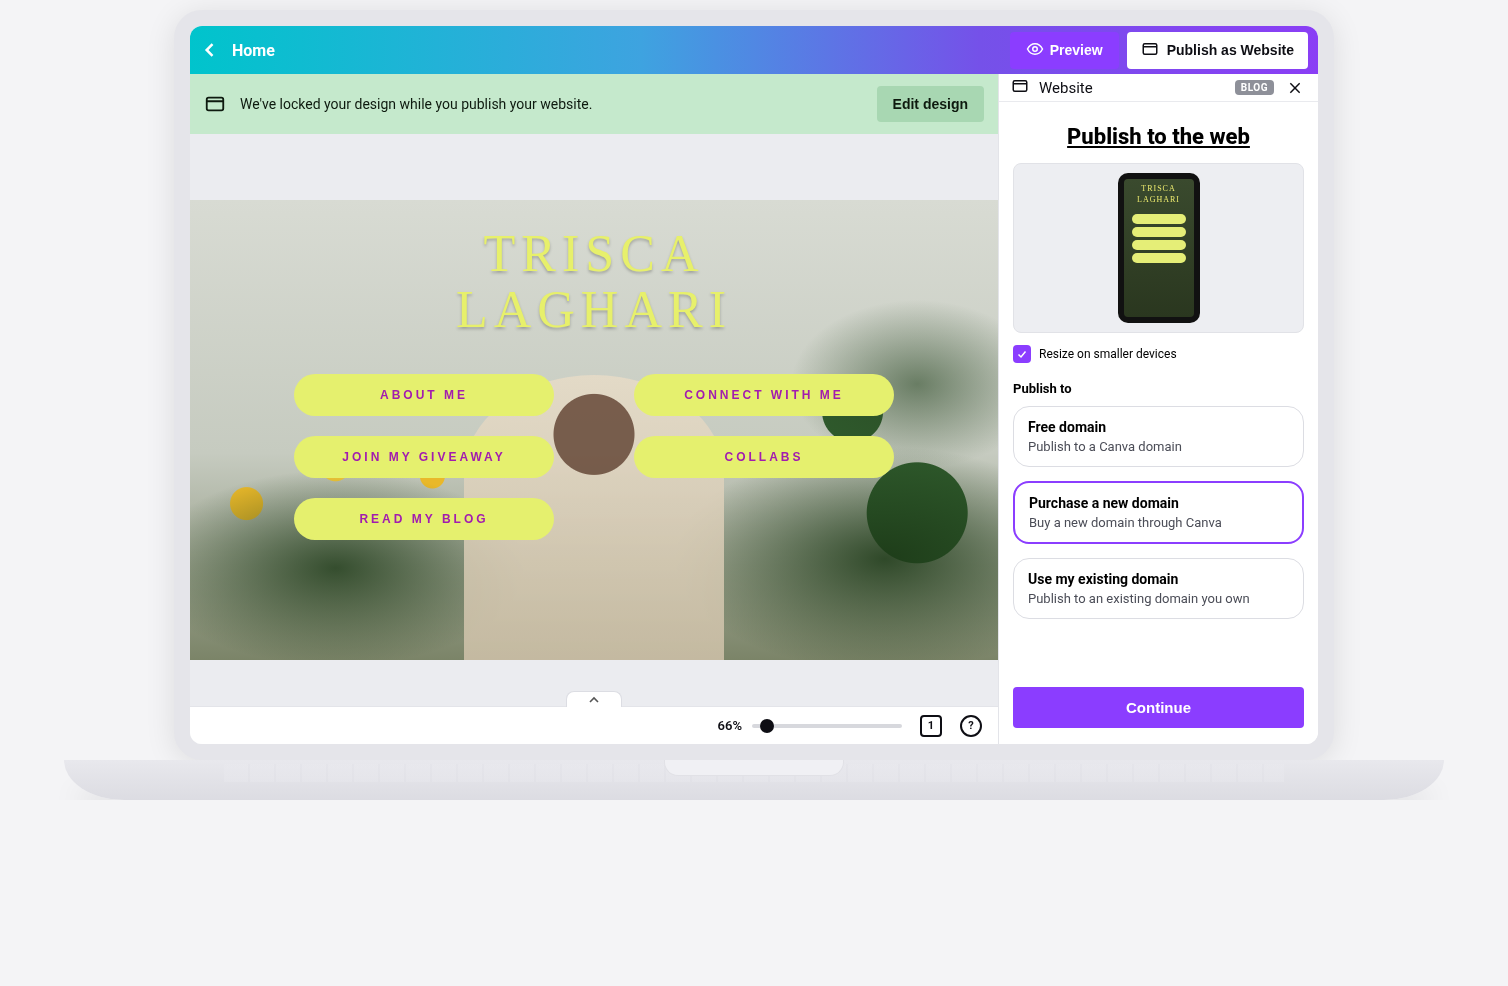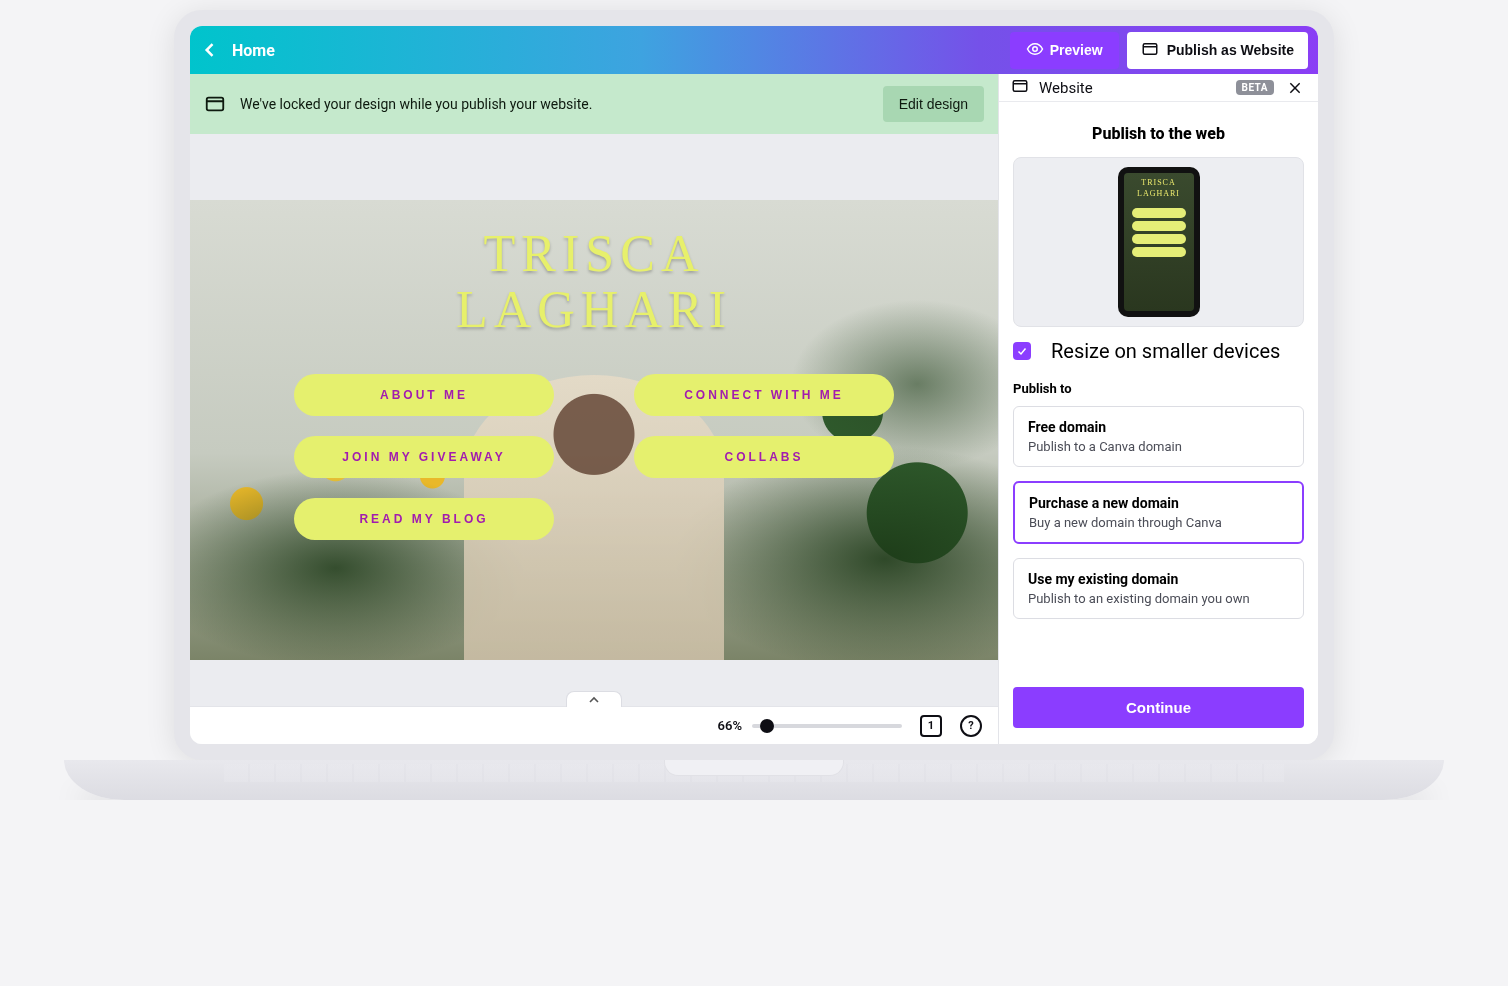--- a/index.html
+++ b/index.html
@@ -59,21 +59,21 @@
     margin:0;
     padding:12px 14px;
     display:flex; align-items:center; gap:14px;
     color:#0e1a0f;
     font-size:14px;
   }
   .notice-icon { width:22px; height:22px; }
   .notice-icon svg { stroke:#0e1a0f; fill:none; stroke-width:2; width:100%; height:100%; }
   .edit-design-btn {
     margin-left:auto; background:#a8d7b2; border:none; color:#0e1a0f;
-    padding:10px 16px; border-radius:4px; font-weight:400; font-size:14px;
+    padding:10px 16px; border-radius:4px; font-weight:700; font-size:14px;
   }
   
   .canvas-wrap { flex:1; display:flex; align-items:center; justify-content:center; padding: 20px 0 0 0; position:relative;}
   .canvas {
     width: 820px; height: 460px;
     background:
       radial-gradient(circle at 18% 58%, #f4c938 0 14px, transparent 15px),
       radial-gradient(circle at 7% 66%, #e9b82a 0 16px, transparent 17px),
       radial-gradient(circle at 30% 60%, #e9b82a 0 12px, transparent 13px),
       radial-gradient(circle at 82% 46%, #2f5a2c 0 30px, transparent 31px),
@@ -145,43 +145,43 @@
   .rp-header{
     height:28px; display:flex; align-items:center; gap:10px; padding:0 12px;
     border-bottom:1px solid #e9eaee;
   }
   .rp-header .website-small-icon svg{ stroke:#0e0e14; }
   .rp-title{ font-weight:400; font-size:15px; color:#0e0e14; }
   .beta-chip{ margin-left:auto; background:#8e9099; color:#fff; font-size:10px; font-weight:700; letter-spacing:.5px; padding:2px 6px; border-radius:4px;}
   .close-x{ width:22px; height:22px; display:flex;align-items:center;justify-content:center; cursor:pointer;}
   .close-x svg{ width:16px;height:16px; stroke:#0e0e14; stroke-width:2.2; }
   .rp-body{ padding: 14px 14px; overflow:auto; flex:1;}
-  .rp-h1{ text-align:center; font-weight:800; font-size:16px; margin:8px 0 14px;}
+  .rp-h1{ text-align:center; font-weight:800; font-size:22px; margin:8px 0 14px;text-decoration:underline;}
   .phone-preview{
     border:1px solid #e1e2e7; border-radius:8px; background:#edeef2;
     height:170px; display:flex; align-items:center; justify-content:center;
   }
   .phone{
     width:82px; height:150px; background:#111; border-radius:10px; padding:6px;
   }
   .phone-screen{
     width:100%; height:100%;
     background: linear-gradient(#3a4a2e,#2a371f);
     border-radius:4px; display:flex; flex-direction:column; align-items:center; padding:6px 5px; gap:3px;
   }
   .phone-title{ color:#ecea6e; font-family: Georgia, serif; font-size:8px; line-height:1; text-align:center; letter-spacing:1px;}
   .phone-pill{ background:#e5ee77; border-radius:6px; width:90%; height:10px;}
-  .resize-row{ display:flex; align-items:center; gap:20px; margin:12px 0 18px; font-size:20px;text-align:right;}
+  .resize-row{ display:flex; align-items:center; gap:8px; margin:12px 0 18px; font-size:12px;text-align:right;}
   .checkbox{
     width:18px; height:18px; background:#8b3dff; border-radius:4px; display:flex;align-items:center;justify-content:center;
   }
   .checkbox svg{ width:12px; height:12px; stroke:#fff; stroke-width:3; fill:none;}
   .section-label{ font-weight:700; font-size:13px; margin-bottom:10px;}
   .option-card{
-    border:1px solid #dcdde3; border-radius:6px; padding:12px 14px; margin-bottom:14px; cursor:pointer;
+    border:1px solid #dcdde3; border-radius:16px; padding:12px 14px; margin-bottom:14px; cursor:pointer;
   }
   .option-card.selected{ border:2px solid #8b3dff; }
   .option-title{ font-weight:700; font-size:14px; margin-bottom:4px;}
   .option-sub{ font-size:13px; color:#4b4d57;}
   .continue-btn{
     width:100%; background:#8b3dff; color:#fff; border:none; border-radius:4px;
     padding:12px 0; font-weight:700; font-size:15px;
   }
   .rp-footer{ padding: 10px 14px 16px; }
   
@@ -291,21 +291,21 @@
 
       <div class="right-panel">
         <div class="rp-header">
           <span class="website-small-icon">
             <svg viewBox="0 0 24 24">
                 <rect x="3" y="5" width="18" height="14" rx="2"></rect>
                 <path d="M3 9h18"></path>
               </svg>
           </span>
           <span class="rp-title">Website</span>
-          <span class="beta-chip">BETA</span>
+          <span class="beta-chip">BLOG</span>
           <span class="close-x">
             <svg viewBox="0 0 24 24">
                 <path d="M5 5l14 14M19 5L5 19"></path>
               </svg>
           </span>
         </div>
         <div class="rp-body">
           <div class="rp-h1">Publish to the web</div>
 
           <div class="phone-preview">

